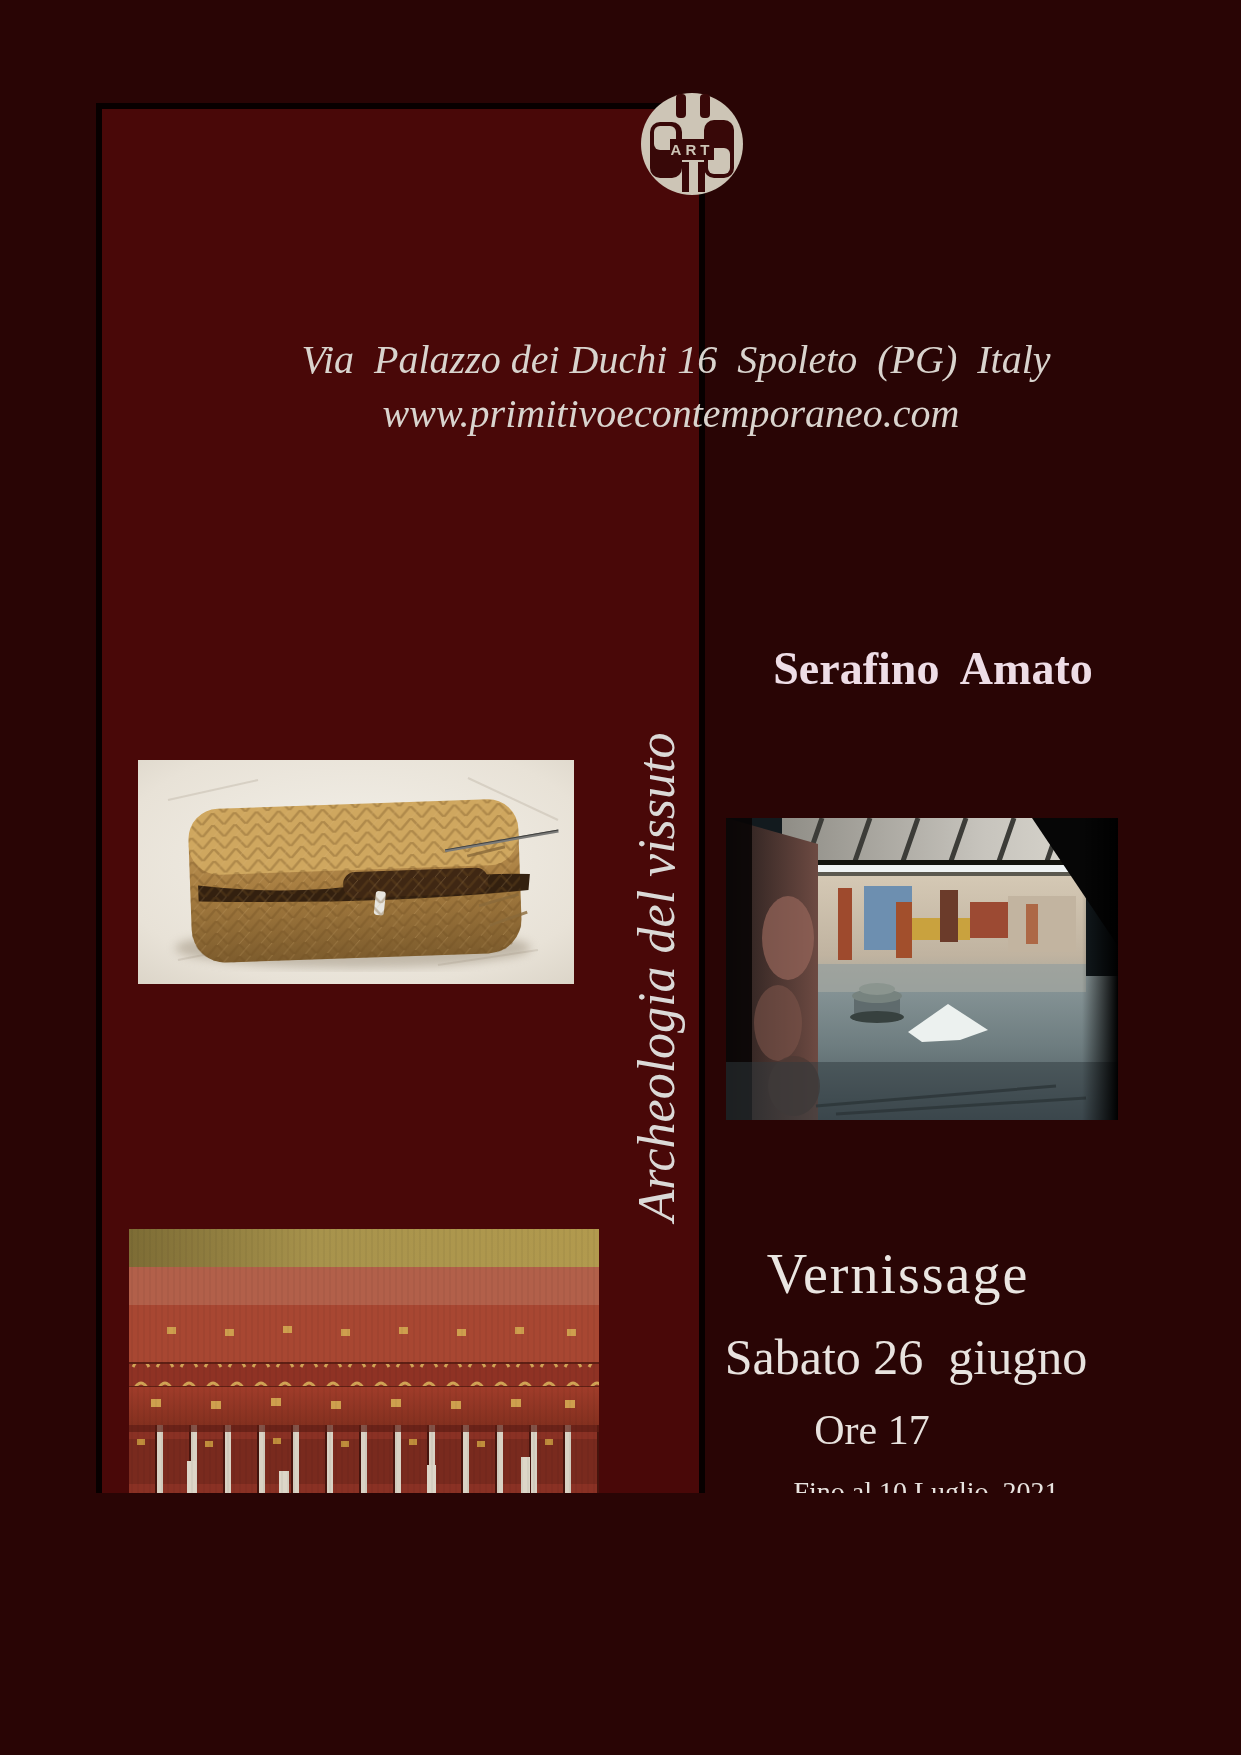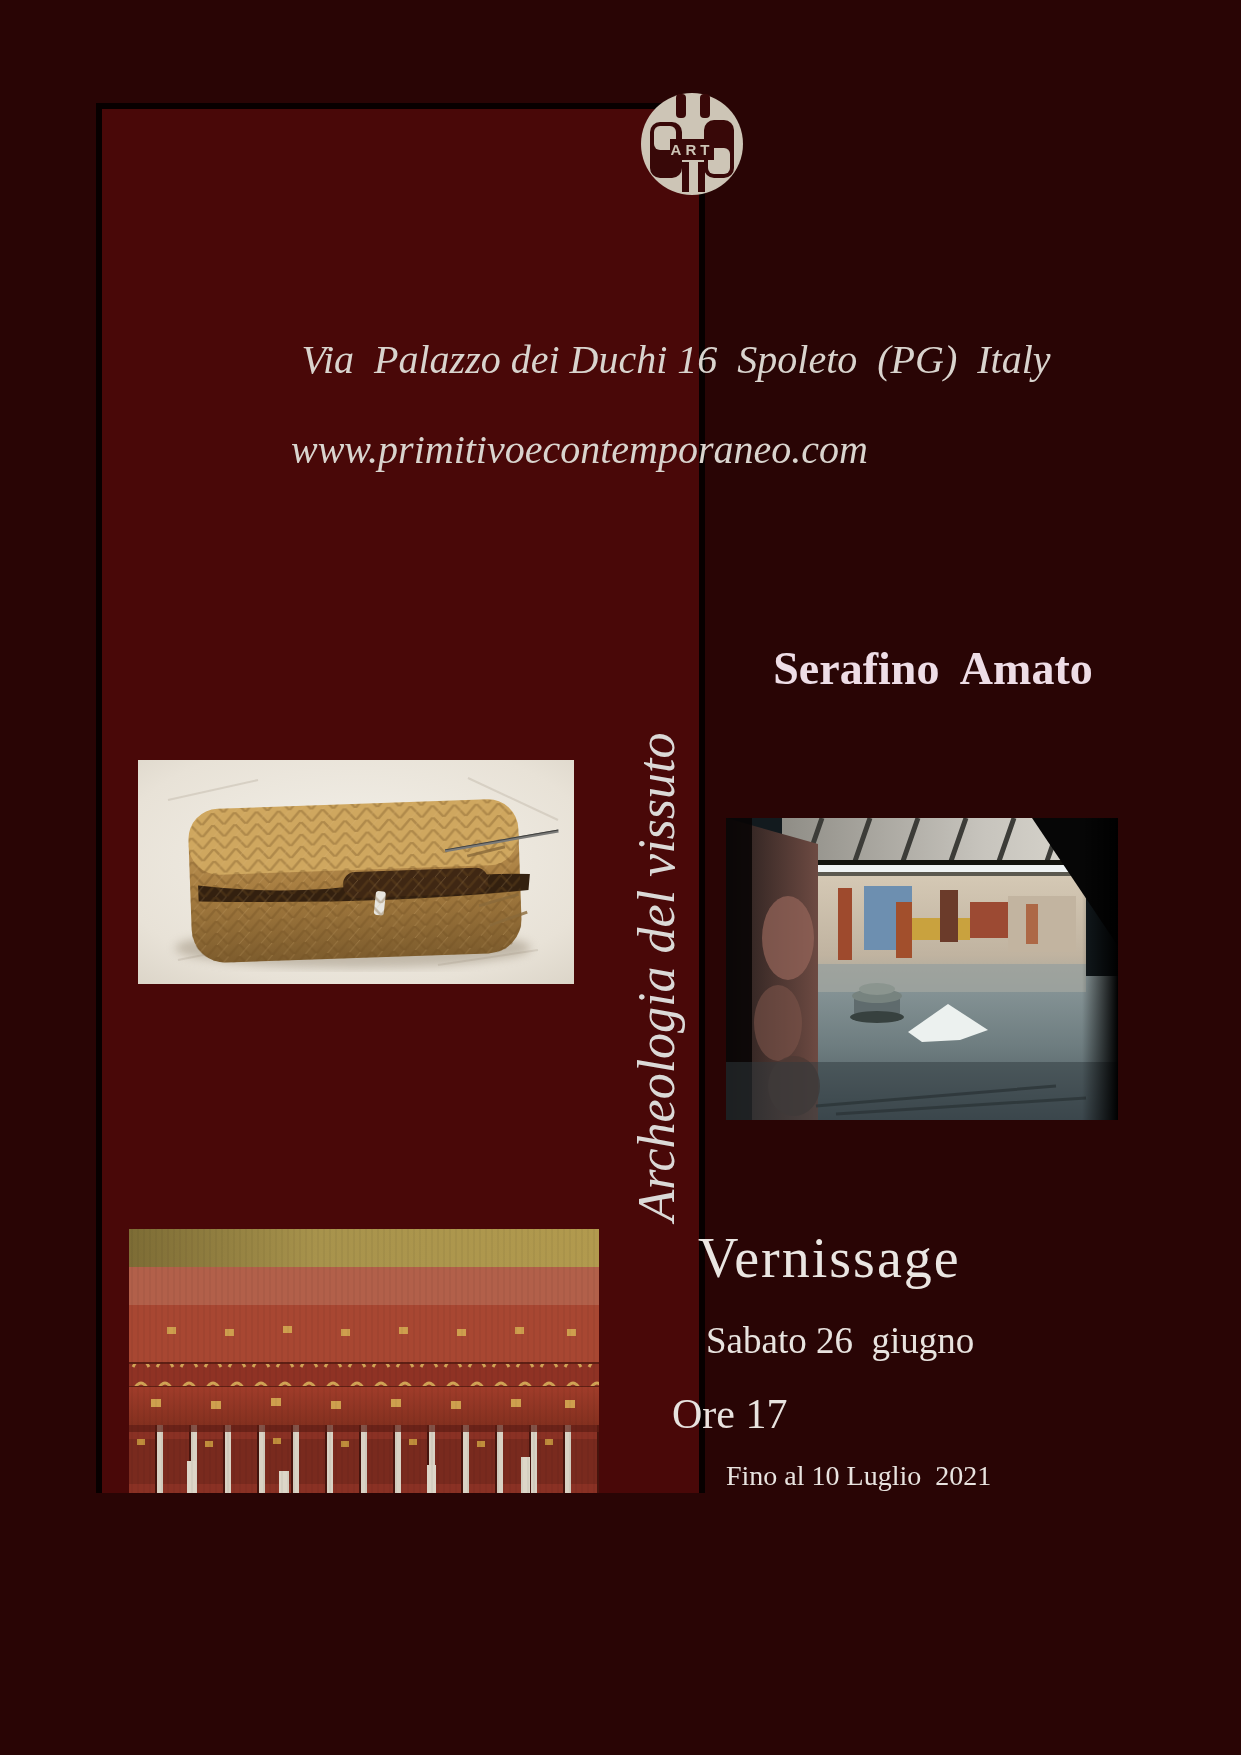--- a/index.html
+++ b/index.html
@@ -15,40 +15,40 @@
   .gallery-name{
     position:absolute;left:351px;top:203px;width:700px;text-align:center;
     color:#cdc5b6;font-family:"Liberation Sans",sans-serif;
     font-weight:700;font-size:48px;line-height:50px;letter-spacing:10px;
   }
   .address{
     position:absolute;left:296px;top:330px;width:760px;text-align:center;
     color:#d9d4ce;font-style:italic;font-size:40px;line-height:44px;white-space:pre;margin-top:8px;
   }
   .website{
-    position:absolute;left:291px;top:428px;width:760px;text-align:left;
+    position:absolute;left:291px;top:392px;width:760px;text-align:center;
     color:#d9d4ce;font-style:italic;font-size:40px;line-height:44px;white-space:pre;
   }
   .artist{
     position:absolute;left:733px;top:644px;width:400px;text-align:center;
     color:#eedde6;font-weight:700;font-size:46px;line-height:50px;white-space:pre;
   }
   .vertical-title{
     position:absolute;left:377px;top:941px;width:560px;height:72px;
     transform:rotate(-90deg);text-align:center;white-space:nowrap;
     color:#dbd9d7;font-style:italic;font-size:52px;line-height:72px;
   }
   .photo{position:absolute;overflow:hidden;}
   .photo svg{display:block;width:100%;height:100%;}
   .photo-basket{left:138px;top:760px;width:436px;height:224px;}
   .photo-fresco{left:726px;top:818px;width:392px;height:302px;}
   .photo-textile{left:129px;top:1229px;width:470px;height:281px;}
-  .event-line{position:absolute;color:#e8e3df;white-space:pre;}
+  .event-line{position:absolute;text-align:center;color:#e8e3df;white-space:pre;margin-top:16px;}
   .vernissage{left:698px;top:1228px;width:400px;font-size:56px;line-height:60px;letter-spacing:2px;color:#eae6e2;}
-  .event-date{left:706px;top:1317px;width:400px;font-size:37px;line-height:48px;}
+  .event-date{left:706px;top:1317px;width:400px;font-size:50px;line-height:48px;}
   .event-time{left:672px;top:1390px;width:400px;font-size:42px;line-height:48px;}
   .event-until{left:726px;top:1452px;width:400px;font-size:28px;line-height:48px;}
 </style>
 </head>
 <body>
 
 <div class="poster">
 
   <div class="panel"></div>
 

